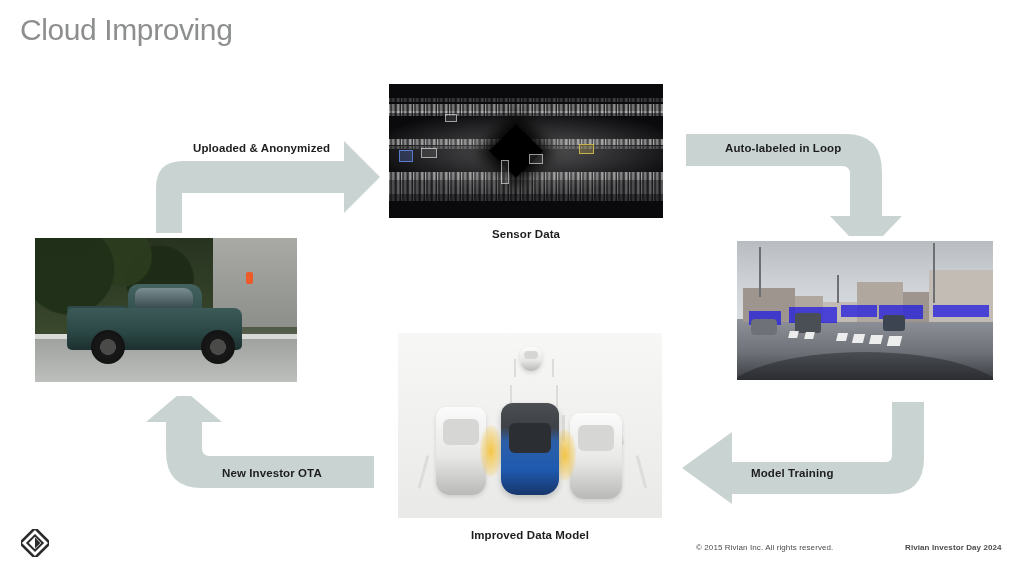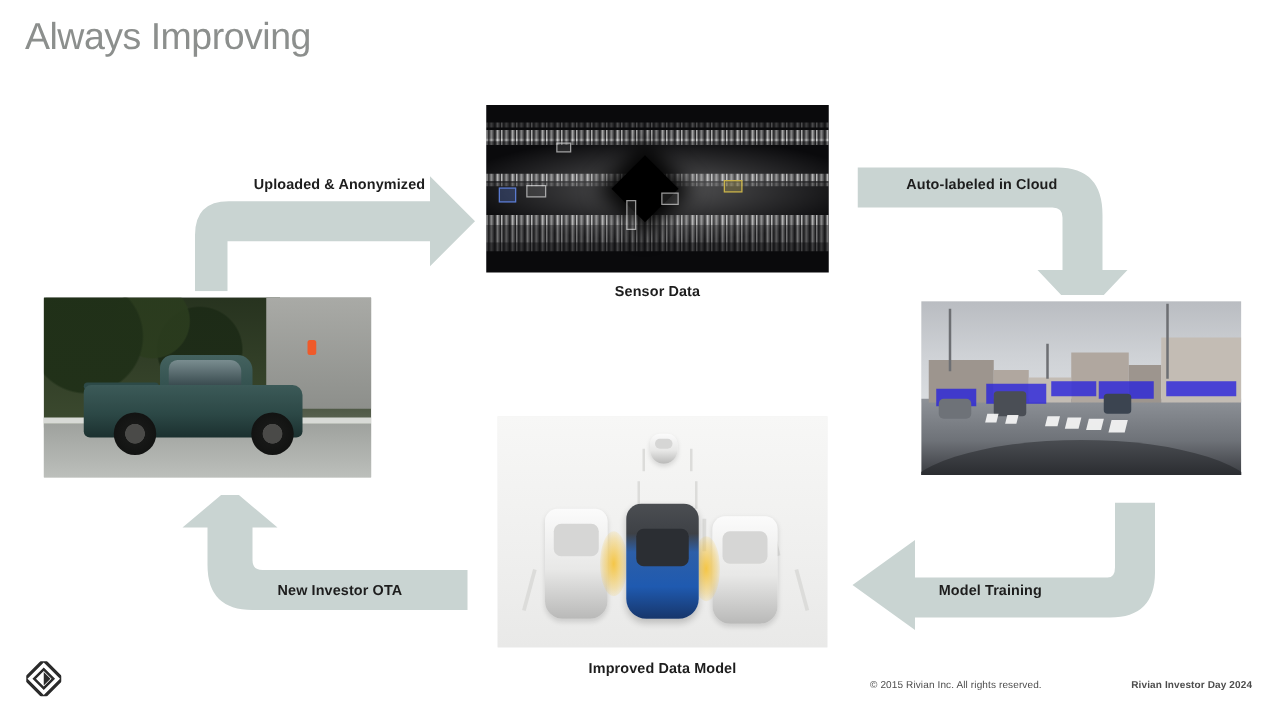--- a/index.html
+++ b/index.html
@@ -176,27 +176,27 @@
   #footer-event {
     position: absolute; left: 905px; top: 543px;
     font-size: 8px; color: #4c4c4c; letter-spacing: 0.1px; font-weight: bold;
   }
   #brand-logo { position: absolute; left: 21px; top: 529px; width: 28px; height: 28px; }
 </style>
 </head>
 <body>
 
 <div id="title-block">
-  <div id="page-subtitle">Always Improving</div>
+  <div id="page-subtitle">Cloud Improving</div>
 </div>
 
 <svg class="arrow-svg" id="arrow-uploaded" style="left:152px; top:128px;" width="232" height="105" viewBox="0 0 232 105">
   <path d="M4,105 L4,60 Q4,33 31,33 L192,33 L192,13 L228,49 L192,85 L192,65 L30,65 Q30,65 30,66 L30,105 Z" fill="#c9d4d2"></path>
 </svg>
-<div class="arrow-label" style="left:193px; top:142px;margin-left:10px;">Uploaded &amp; Anonymized</div>
+<div class="arrow-label" style="left:193px; top:142px;">Uploaded &amp; Anonymized</div>
 
 <div class="panel" id="panel-sensor">
   <div class="lidar-haze" style="left:-8%; top:26px; width:118%; height:82px;"></div>
   <div class="lidar-band" style="top:20px; height:9px; opacity:.85;"></div>
   <div class="lidar-band" style="top:27px; height:5px; opacity:.55;"></div>
   <div class="lidar-band" style="top:55px; height:6px; opacity:.9;"></div>
   <div class="lidar-band" style="top:62px; height:3px; opacity:.45;"></div>
   <div class="lidar-band" style="top:88px; height:8px; opacity:.9;"></div>
   <div class="lidar-band" style="top:96px; height:14px; opacity:.55;"></div>
   <div class="lidar-band" style="top:110px; height:7px; opacity:.3;"></div>
@@ -207,21 +207,21 @@
   <div class="lidar-box" style="left:140px; top:70px; width:12px; height:8px;"></div>
   <div class="lidar-box amber" style="left:190px; top:60px; width:13px; height:8px;"></div>
   <div class="lidar-box" style="left:112px; top:76px; width:6px; height:22px;"></div>
   <div class="lidar-box" style="left:56px; top:30px; width:10px; height:6px;"></div>
 </div>
 <div class="caption" style="left:389px; top:228px; width:274px;">Sensor Data</div>
 
 <svg class="arrow-svg" id="arrow-autolabeled" style="left:686px; top:130px;" width="235" height="106" viewBox="0 0 235 106">
   <path d="M0,4 L160,4 Q196,4 196,42 L196,86 L216,86 L180,124 L144,86 L164,86 L164,44 Q164,36 156,36 L0,36 Z" fill="#c9d4d2"></path>
 </svg>
-<div class="arrow-label" style="left:725px; top:142px;">Auto-labeled in Cloud</div>
+<div class="arrow-label" style="left:725px; top:142px;">Auto-labeled in Loop</div>
 
 <div class="panel" id="panel-labeled">
   <div id="sky"></div>
   <div id="road"></div>
 
   <div class="bldg d" style="left:6px; width:52px; height:34px;"></div>
   <div class="bldg" style="left:58px; width:28px; height:26px;"></div>
   <div class="bldg l" style="left:86px; width:34px; height:20px;"></div>
   <div class="bldg" style="left:120px; width:46px; height:40px;"></div>
   <div class="bldg d" style="left:166px; width:26px; height:30px;"></div>

